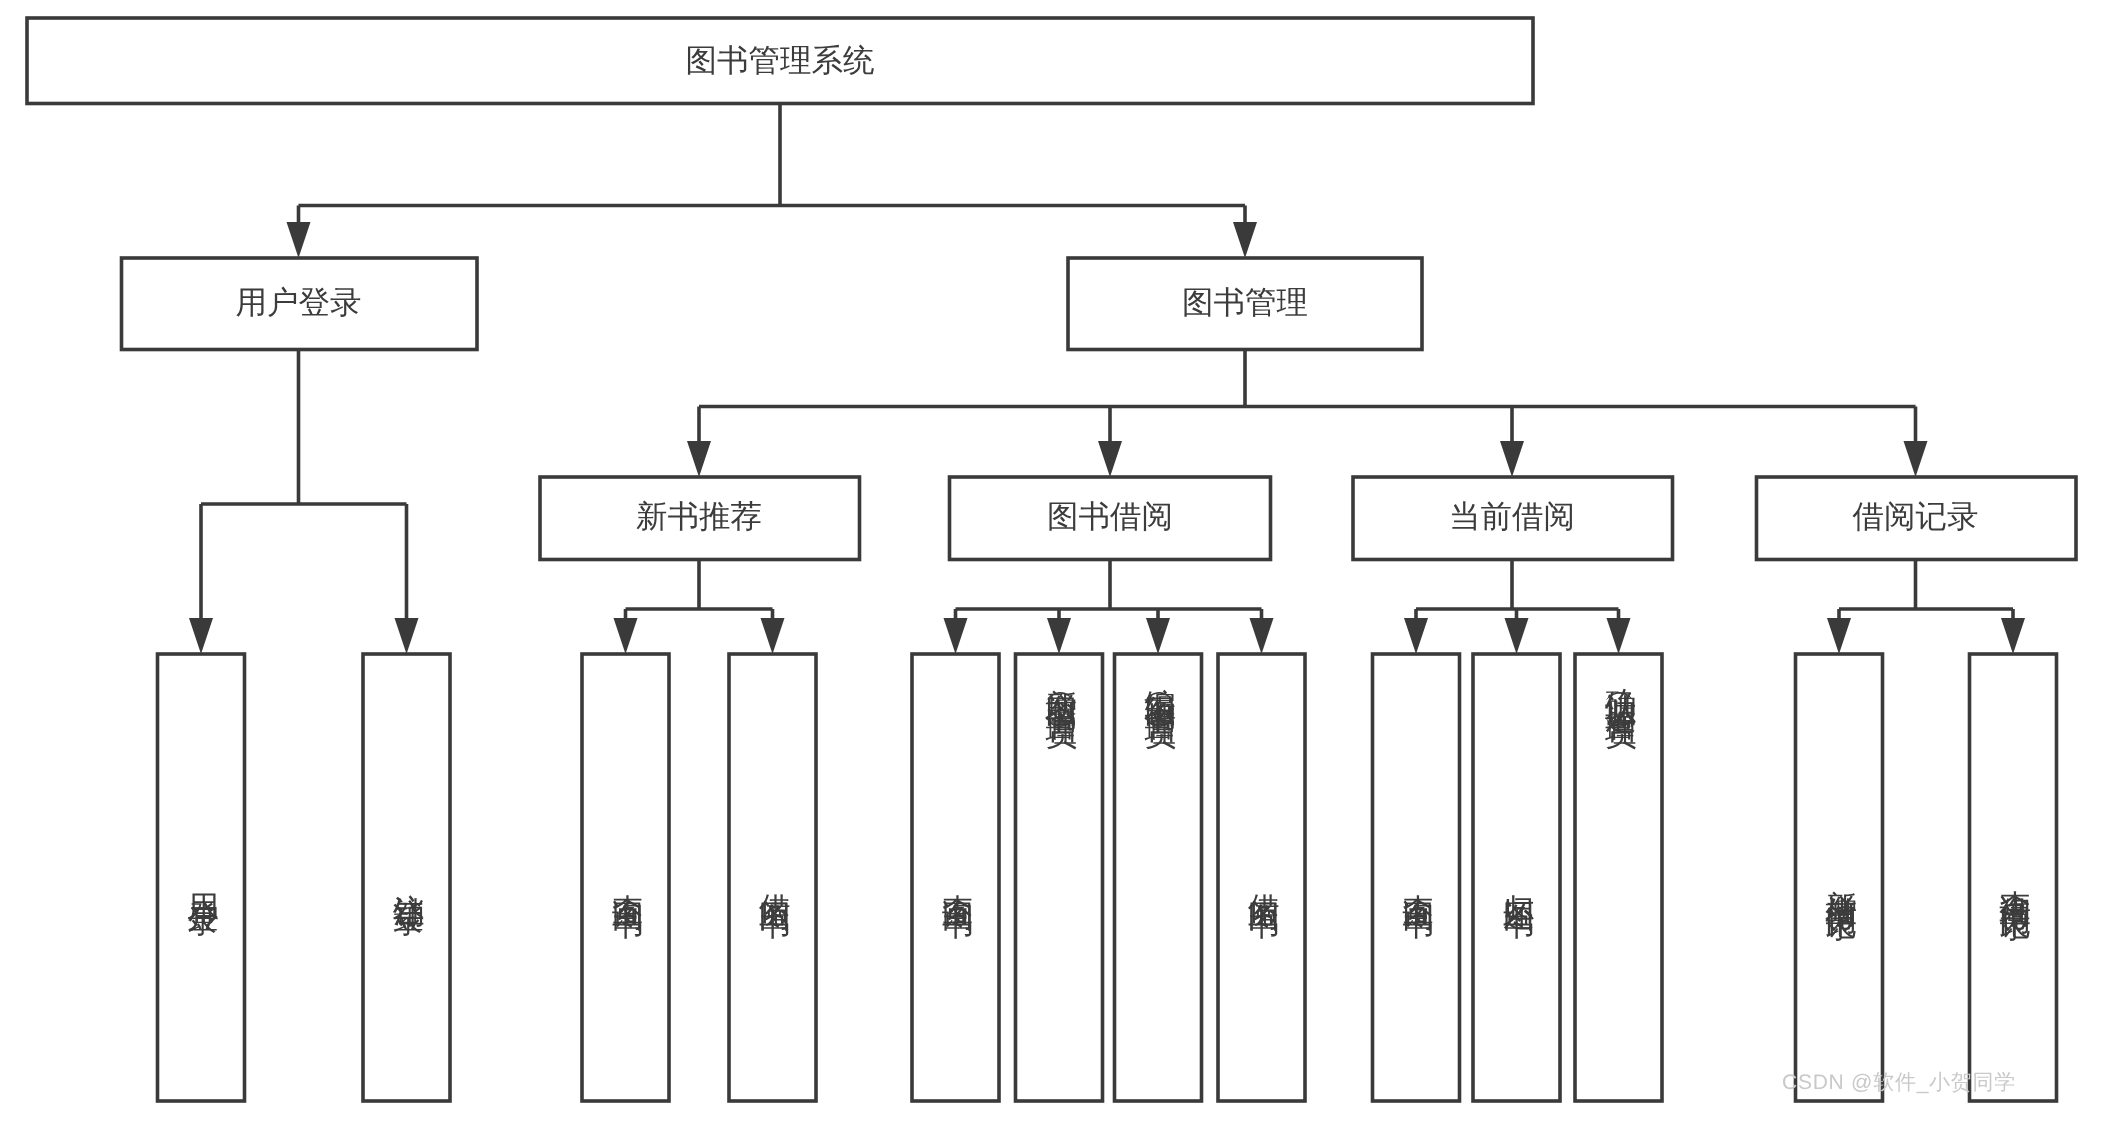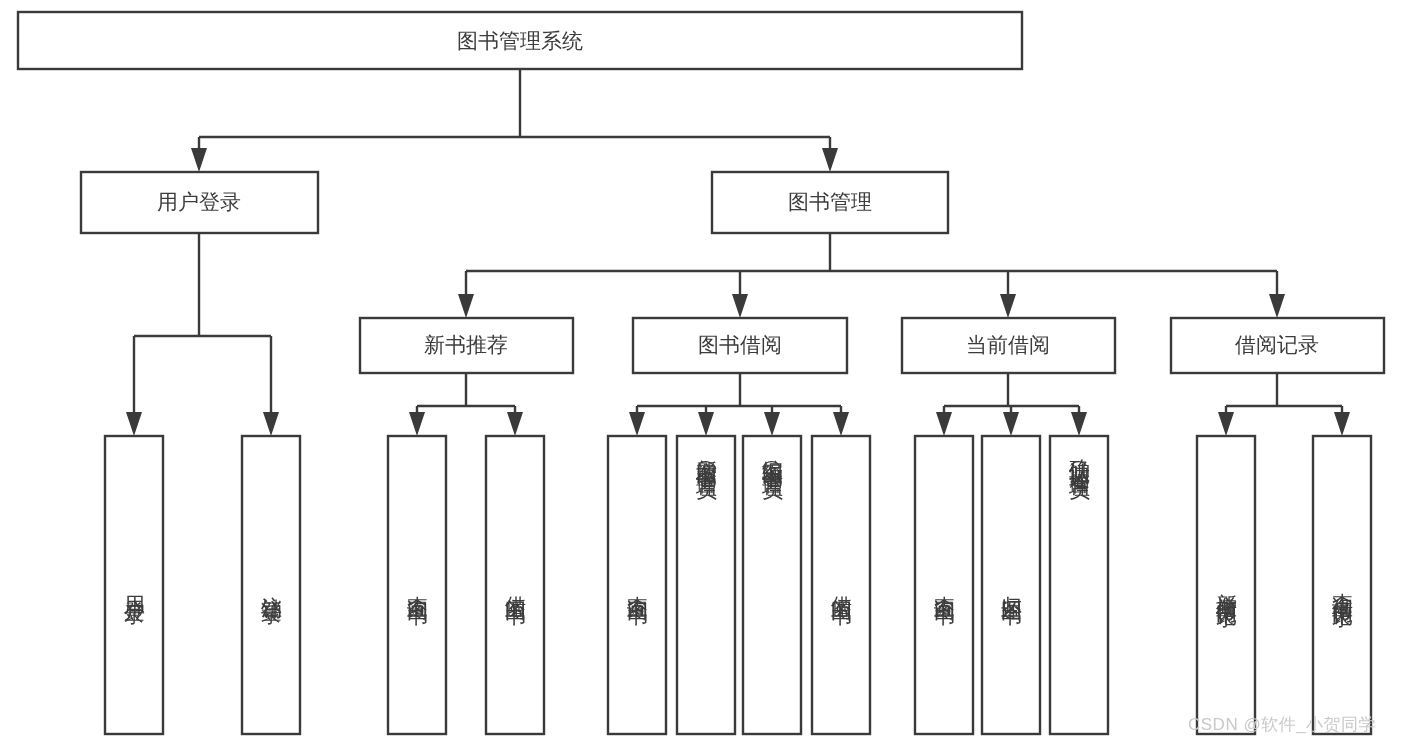--- a/index.html
+++ b/index.html
@@ -64,21 +64,21 @@
     font-size: 21px;
     line-height: 1.28;
     letter-spacing: 3px;
     color: #3c3c3c;
     white-space: nowrap;
     text-align: center;
   }
   .watermark {
     position: absolute;
     font-family: "Liberation Sans", "DejaVu Sans", sans-serif;
-    font-size: 17px;
+    font-size: 14px;
     color: #c9c9c9;
     letter-spacing: 0.5px;
     white-space: nowrap;
     pointer-events: none;
   }
 </style>
 </head>
 <body>
 
 <div id="diagram-root">

